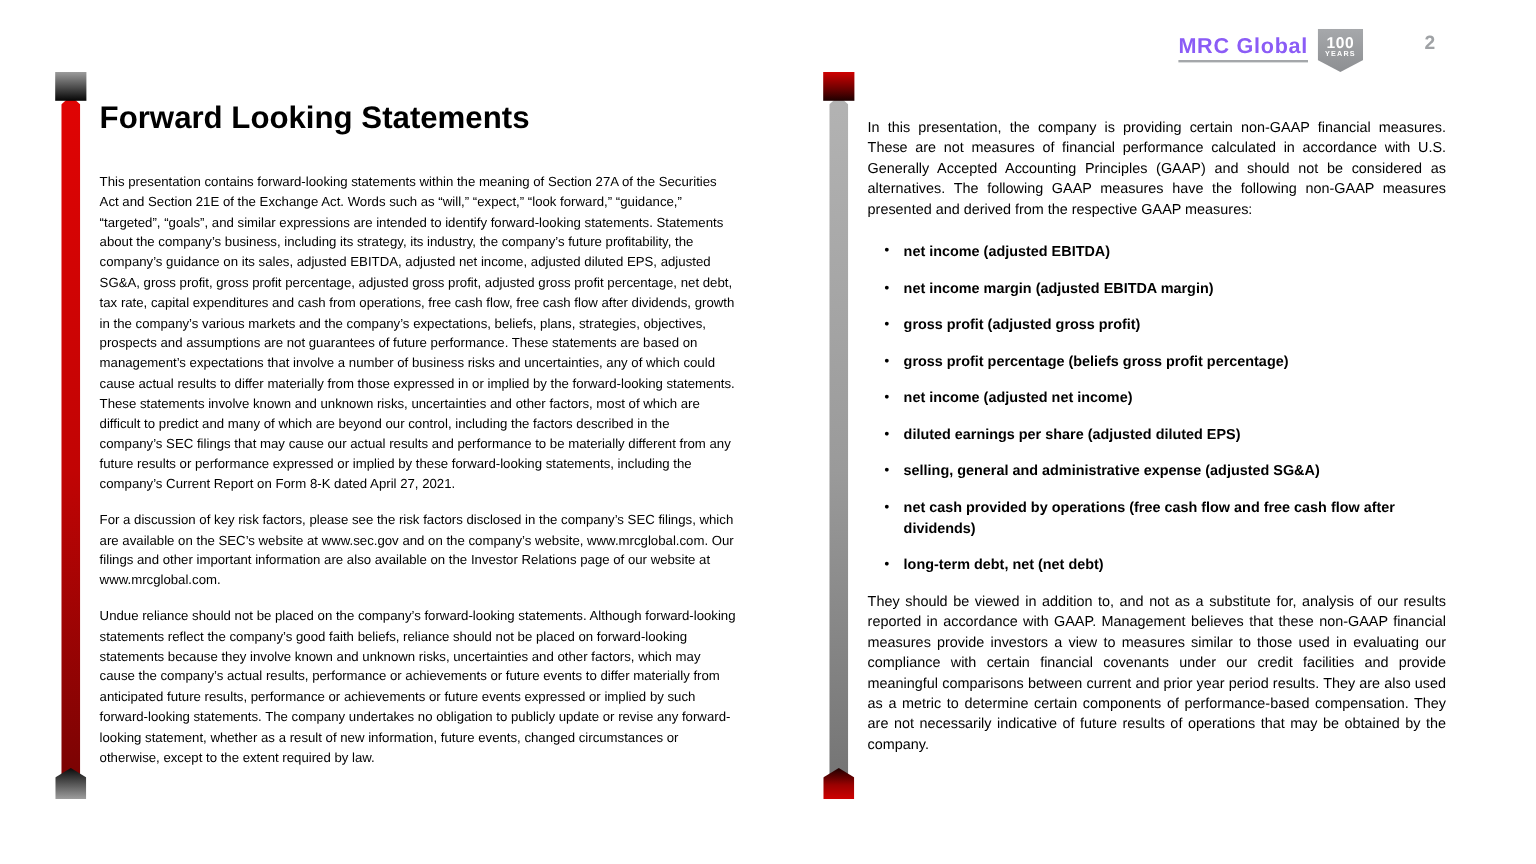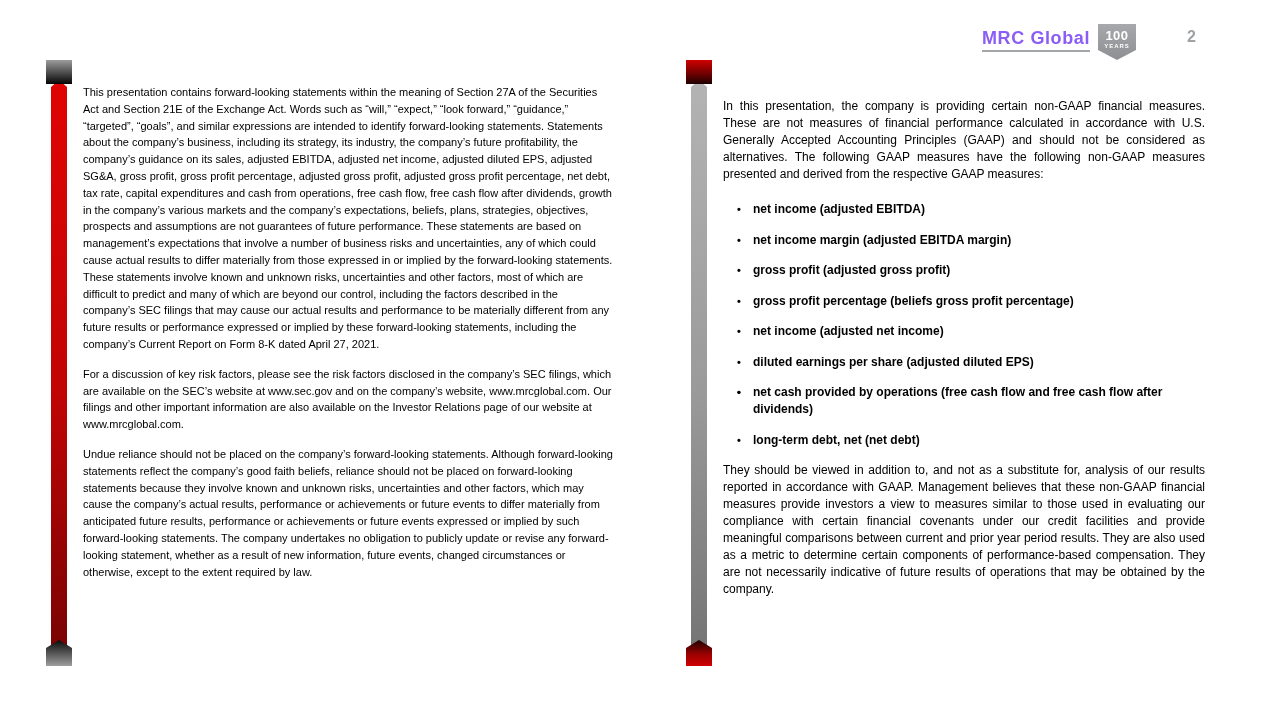--- a/index.html
+++ b/index.html
@@ -41,21 +41,21 @@
     position:absolute;left:5px;width:16px;top:20px;bottom:18px;z-index:1;
     clip-path:polygon(50% 0,100% 7px,100% 100%,0 100%,0 7px);
   }
   .bar-red{background:linear-gradient(180deg,#e00404 0%,#c10404 55%,#7a0303 100%);}
   .bar-gray{background:linear-gradient(180deg,#b3b3b3 0%,#9a9a9a 55%,#757575 100%);}
   
   .col{position:absolute;top:84px;}
   .col-left{left:83px;width:530px;}
   .col-right{left:723px;width:482px;}
   .page-title{font-size:26px;font-weight:700;color:#000;line-height:28px;white-space:nowrap;}
-  .body-copy{margin-top:0;}
+  .body-copy{margin-top:32px;}
   .col-left .paragraph{
     font-size:11px;line-height:16.8px;margin:0 0 13px 0;color:#000;text-align:left;
   }
   .col-right .intro-paragraph,
   .col-right .closing-paragraph{
     font-size:12px;line-height:17px;color:#000;text-align:justify;margin:0;
   }
   .col-right .intro-paragraph{margin-top:14px;}
   .bullet-list{margin-top:18px;}
   .bullet-item{
@@ -85,36 +85,37 @@
     <div class="cap cap-bottom cap-gray-bottom"></div>
   </div>
 
   <div class="rail rail-right">
     <div class="bar bar-gray"></div>
     <div class="cap cap-top cap-red-top"></div>
     <div class="cap cap-bottom cap-red-bottom"></div>
   </div>
 
   <div class="col col-left">
+    <div class="page-title">Forward Looking Statements</div>
     <div class="body-copy">
         <p class="paragraph">This presentation contains forward-looking statements within the meaning of Section 27A of the Securities Act and Section 21E of the Exchange Act. Words such as “will,” “expect,” “look forward,” “guidance,” “targeted”, “goals”, and similar expressions are intended to identify forward-looking statements. Statements about the company’s business, including its strategy, its industry, the company’s future profitability, the company’s guidance on its sales, adjusted EBITDA, adjusted net income, adjusted diluted EPS, adjusted SG&amp;A, gross profit, gross profit percentage, adjusted gross profit, adjusted gross profit percentage, net debt, tax rate, capital expenditures and cash from operations, free cash flow, free cash flow after dividends, growth in the company’s various markets and the company’s expectations, beliefs, plans, strategies, objectives, prospects and assumptions are not guarantees of future performance. These statements are based on management’s expectations that involve a number of business risks and uncertainties, any of which could cause actual results to differ materially from those expressed in or implied by the forward-looking statements. These statements involve known and unknown risks, uncertainties and other factors, most of which are difficult to predict and many of which are beyond our control, including the factors described in the company’s SEC filings that may cause our actual results and performance to be materially different from any future results or performance expressed or implied by these forward-looking statements, including the company’s Current Report on Form 8-K dated April 27, 2021.</p>
         <p class="paragraph">For a discussion of key risk factors, please see the risk factors disclosed in the company’s SEC filings, which are available on the SEC’s website at www.sec.gov and on the company’s website, www.mrcglobal.com. Our filings and other important information are also available on the Investor Relations page of our website at www.mrcglobal.com.</p>
         <p class="paragraph">Undue reliance should not be placed on the company’s forward-looking statements. Although forward-looking statements reflect the company’s good faith beliefs, reliance should not be placed on forward-looking statements because they involve known and unknown risks, uncertainties and other factors, which may cause the company’s actual results, performance or achievements or future events to differ materially from anticipated future results, performance or achievements or future events expressed or implied by such forward-looking statements. The company undertakes no obligation to publicly update or revise any forward-looking statement, whether as a result of new information, future events, changed circumstances or otherwise, except to the extent required by law.</p>
       </div>
   </div>
 
   <div class="col col-right">
     <p class="intro-paragraph">In this presentation, the company is providing certain non-GAAP financial measures. These are not measures of financial performance calculated in accordance with U.S. Generally Accepted Accounting Principles (GAAP) and should not be considered as alternatives.  The following GAAP measures have the following non-GAAP measures presented and derived from the respective GAAP measures:</p>
     <div class="bullet-list">
         <div class="bullet-item"><span class="bullet-marker">•</span><span>net income (adjusted EBITDA)</span></div>
         <div class="bullet-item"><span class="bullet-marker">•</span><span>net income margin (adjusted EBITDA margin)</span></div>
         <div class="bullet-item"><span class="bullet-marker">•</span><span>gross profit (adjusted gross profit)</span></div>
         <div class="bullet-item"><span class="bullet-marker">•</span><span>gross profit percentage (beliefs gross profit percentage)</span></div>
         <div class="bullet-item"><span class="bullet-marker">•</span><span>net income (adjusted net income)</span></div>
         <div class="bullet-item"><span class="bullet-marker">•</span><span>diluted earnings per share (adjusted diluted EPS)</span></div>
-        <div class="bullet-item"><span class="bullet-marker">•</span></div>
+        <div class="bullet-item"><span class="bullet-marker">•</span><span>selling, general and administrative expense (adjusted SG&amp;A)</span></div>
         <div class="bullet-item"><span class="bullet-marker">•</span><span>net cash provided by operations (free cash flow and free cash flow after dividends)</span></div>
         <div class="bullet-item"><span class="bullet-marker">•</span><span>long-term debt, net (net debt)</span></div>
       </div>
     <p class="closing-paragraph">They should be viewed in addition to, and not as a substitute for, analysis of our results reported in accordance with GAAP. Management believes that these non-GAAP financial measures provide investors a view to measures similar to those used in evaluating our compliance with certain financial covenants under our credit facilities and provide meaningful comparisons between current and prior year period results. They are also used as a metric to determine certain components of performance-based compensation. They are not necessarily indicative of future results of operations that may be obtained by the company.</p>
   </div>
 
 </div>
 
 </body></html>

